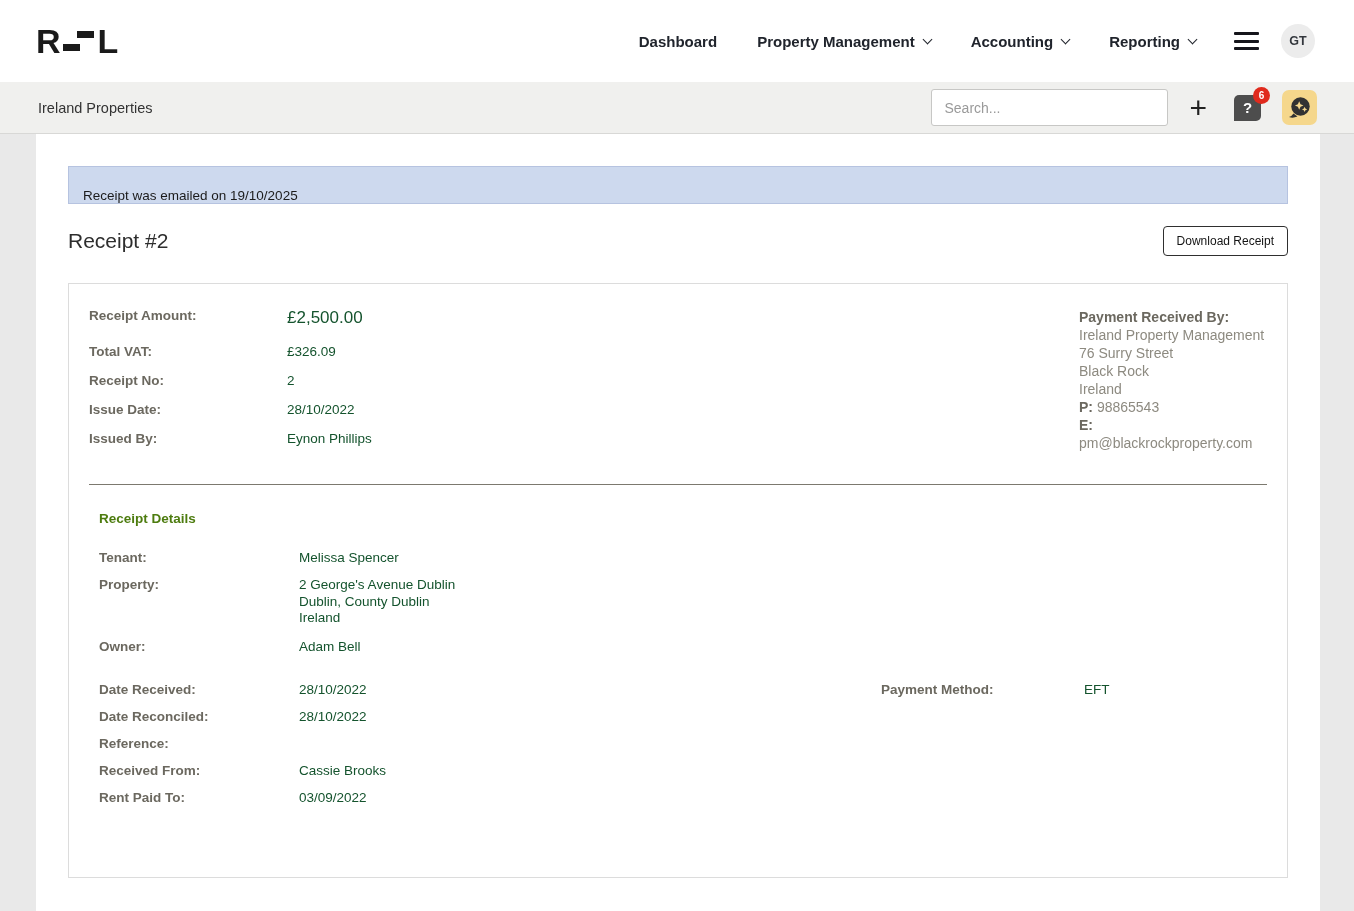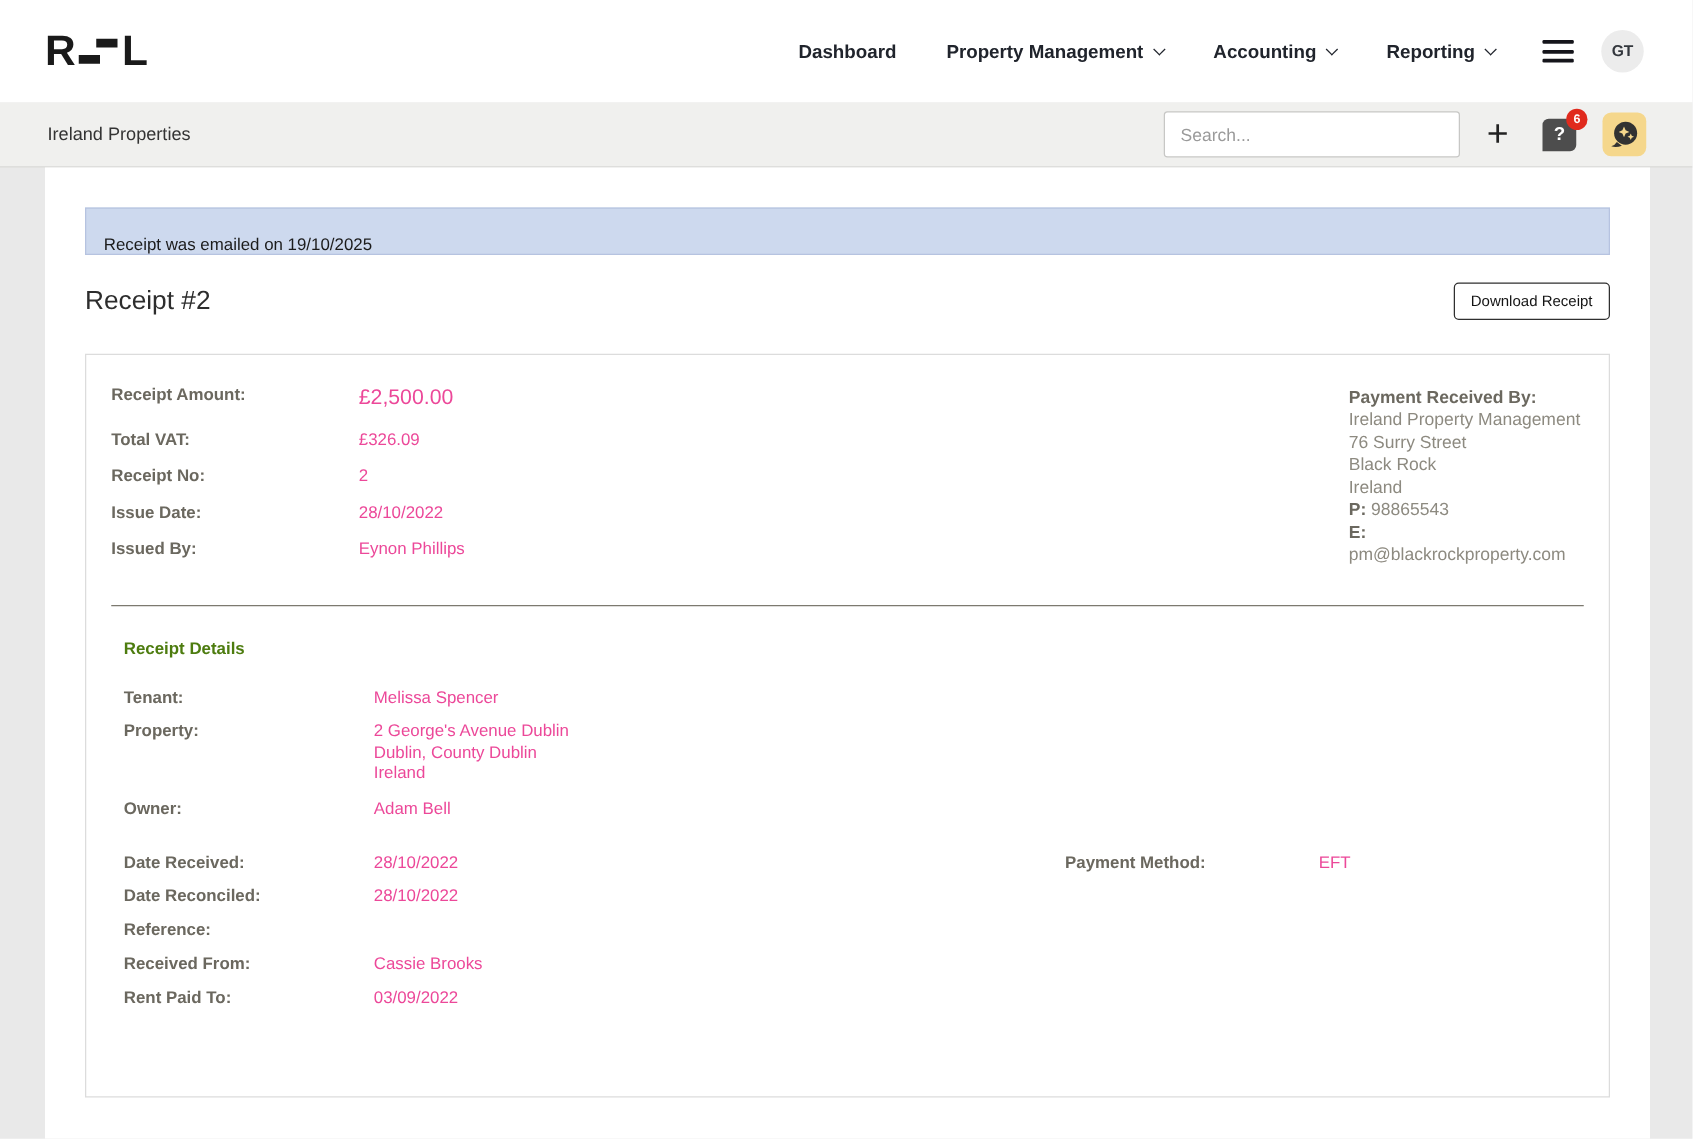--- a/index.html
+++ b/index.html
@@ -122,37 +122,37 @@
     background: #fff;
     padding: 24px 20px 60px;
   }
   .card-top { display: flex; justify-content: space-between; }
   .receipt-heading {
     font-size: 17px; font-weight: 700; color: #6b685f;
     letter-spacing: 0.2px; margin-bottom: 28px;
   }
   .field-row { display: flex; font-size: 13.5px; margin-bottom: 14px; align-items: flex-start; }
   .field-label { width: 198px; font-weight: 700; color: #6b685f; flex-shrink: 0; }
-  .field-value { color: #ec4899; }
+  .field-value { color: #14532d; }
   .row-amount { margin-bottom: 16px; }
   .row-amount .field-value { font-size: 17px; }
 
   .received-by { width: 188px; font-size: 14px; color: #8d8a80; line-height: 18px; }
   .received-by .rb-label { font-weight: 700; color: #6b685f; }
   .received-by b { font-weight: 700; color: #6b685f; }
 
   .divider { border: none; border-top: 1px solid #7c796f; margin: 24px 0 0; }
 
   .details { padding-left: 10px; }
   .details-heading { font-size: 13.5px; font-weight: 700; color: #4d7c0f; margin: 26px 0 24px; }
   .details .field-label { width: 200px; }
   .details .field-row { margin-bottom: 12px; }
   .multi-line div { line-height: 16.5px; }
 
-  .payment-area { display: flex; margin-top: 28px; }
+  .payment-area { display: flex; margin-top: 28px; gap: 29px; }
   .payment-left { width: 753px; flex-shrink: 0; }
   .payment-right .field-label { width: 203px; }
 </style>
 </head>
 <body>
 
 <div class="header">
   <div class="logo">
     <span class="letter">R</span>
     <span class="dash dash-low"></span>

